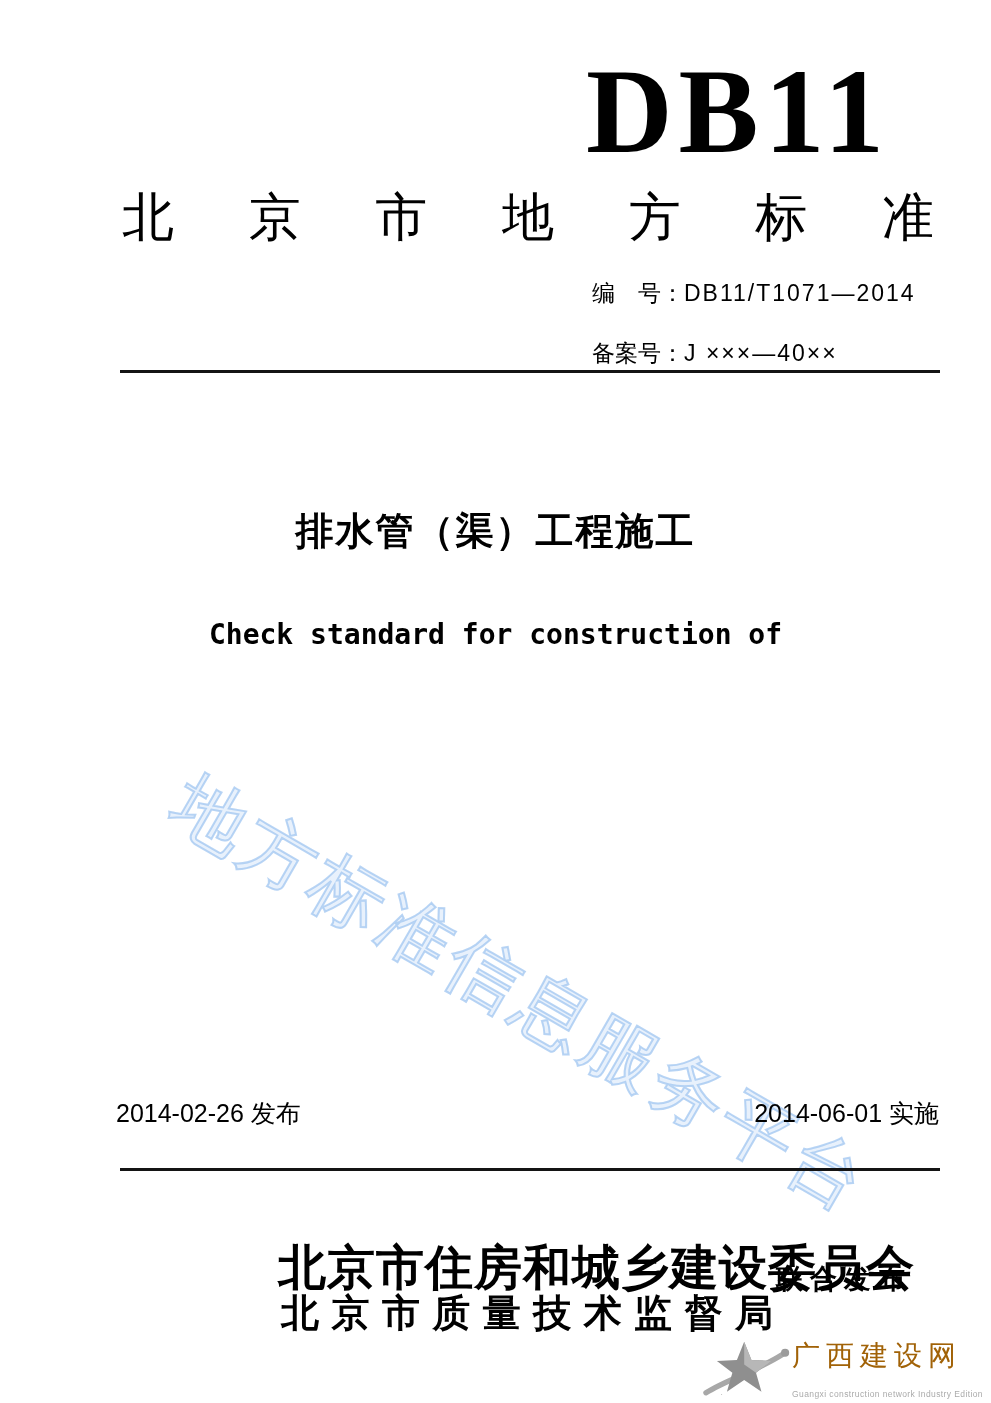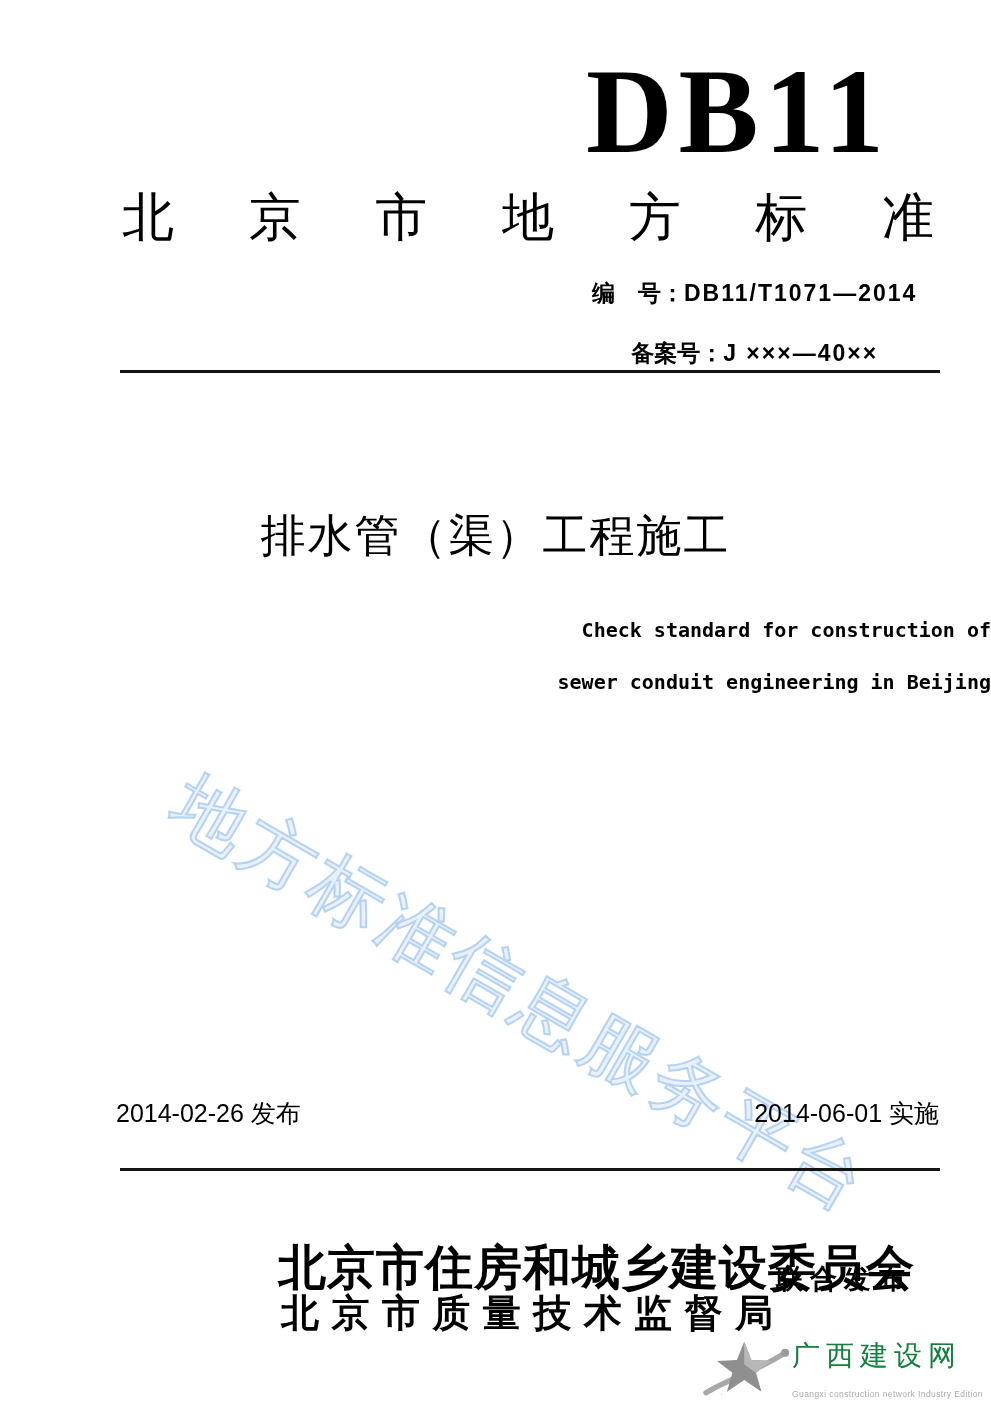--- a/index.html
+++ b/index.html
@@ -32,38 +32,37 @@
     left: 122px;
     right: 57px;
     top: 190px;
     display: flex;
     justify-content: space-between;
     font-size: 52px;
     line-height: 1.05;
     font-weight: 500;
   }
   .serial-block { position: absolute; left: 592px; top: 278px; }
-  .serial-row { font-size: 23px; font-weight: bold; margin-bottom: 29px; white-space: nowrap; text-align: center; }
+  .serial-row { font-size: 23px; font-weight: normal; margin-bottom: 29px; white-space: nowrap; }
   .serial-row .val { letter-spacing: 2px; }
 
   .rule { position: absolute; left: 120px; right: 51px; height: 3px; background: #141414; }
   .rule-top { top: 370px; }
   .rule-bottom { top: 1168px; }
 
   
   .title-line { position: absolute; left: 0; right: 0; text-align: center; white-space: nowrap; }
-  .t-cn { font-size: 45px; font-weight: normal; letter-spacing: 2px; }
+  .t-cn { font-size: 38px; font-weight: bold; letter-spacing: 2px; }
   .t1 { top: 506px; }
   .t2 { top: 560px; }
   .t-en {
     font-family: "DejaVu Sans Mono", monospace;
     font-weight: bold;
-    font-size: 20px;
+    font-size: 28px;
     letter-spacing: 0px;
-    text-align: right;
   }
   .e1 { top: 618px; }
   .e2 { top: 670px; }
 
   
   .watermark {
     position: absolute;
     left: 520px;
     top: 995px;
     transform: translate(-50%, -50%) rotate(30deg);
@@ -115,21 +114,21 @@
     right: 8px;
     top: 1340px;
     display: flex;
     align-items: center;
   }
   .logo-star { width: 92px; height: 60px; flex: 0 0 auto; }
   .logo-text { display: flex; flex-direction: column; }
   .logo-name {
     font-family: "Liberation Serif", serif;
     font-size: 28px;
-    color: #15803d;
+    color: #a16207;
     letter-spacing: 6px;
     line-height: 1.1;
     white-space: nowrap;
   }
   .logo-sub {
     font-size: 8.5px;
     color: #aaaaaa;
     letter-spacing: 0.4px;
     margin-top: 18px;
     white-space: nowrap;
@@ -160,21 +159,20 @@
       <span>备案号：</span><span class="val">J ×××—40××</span>
     </div>
   </div>
 
   <div class="rule rule-top"></div>
 
   <div class="watermark">地方标准信息服务平台</div>
 
   <div class="title-line t-cn t1">排水管（渠）工程施工</div>
   <div class="title-line t-en e1">Check standard for construction of</div>
-  <div class="title-line t-en e2">sewer conduit engineering in Beijing</div>
 
   <div class="date date-left">2014-02-26 发布</div>
   <div class="date date-right">2014-06-01 实施</div>
 
   <div class="rule rule-bottom"></div>
 
   <div class="pub1 pub-serif">北京市住房和城乡建设委员会</div>
   <div class="pub2 pub-serif">
     <span>北</span>
     <span>京</span>

